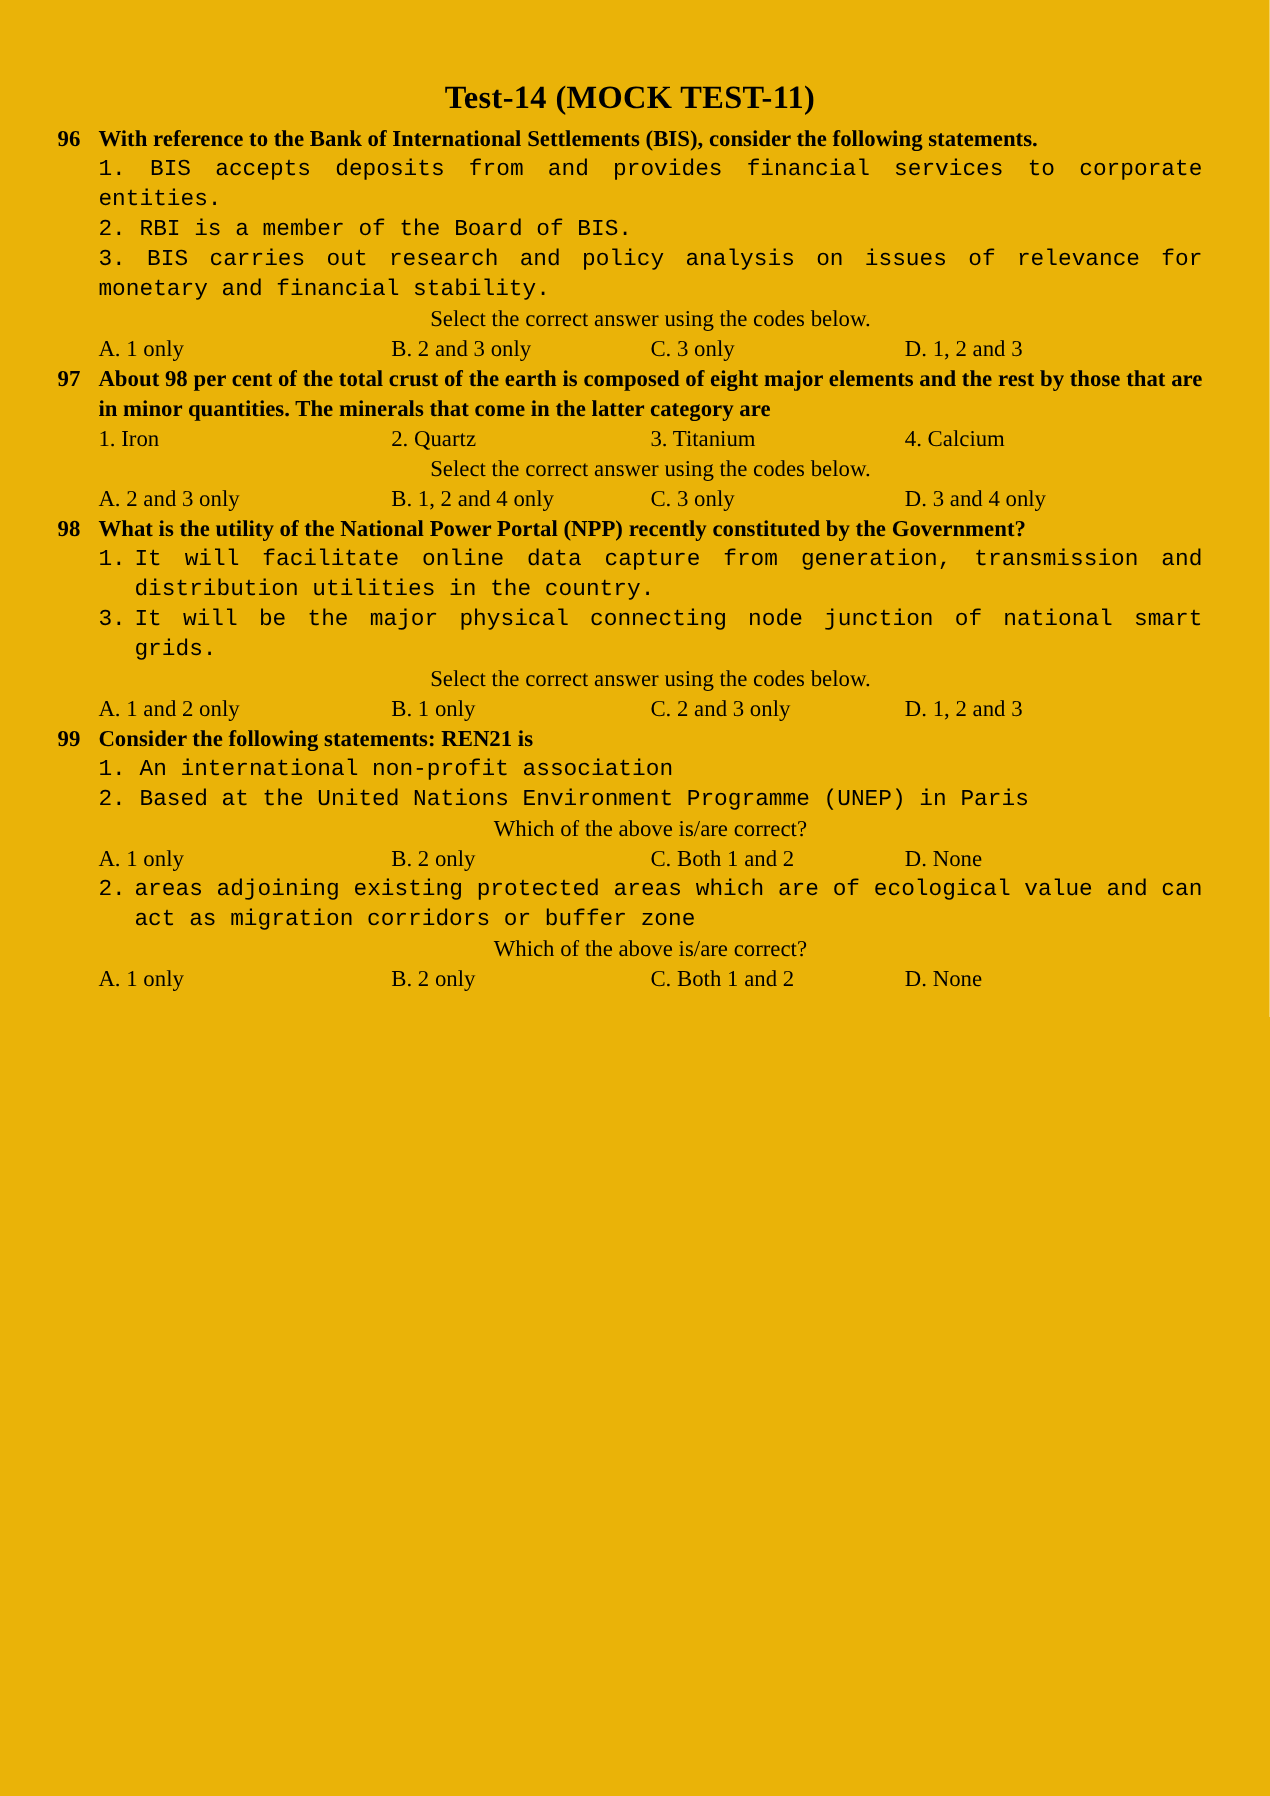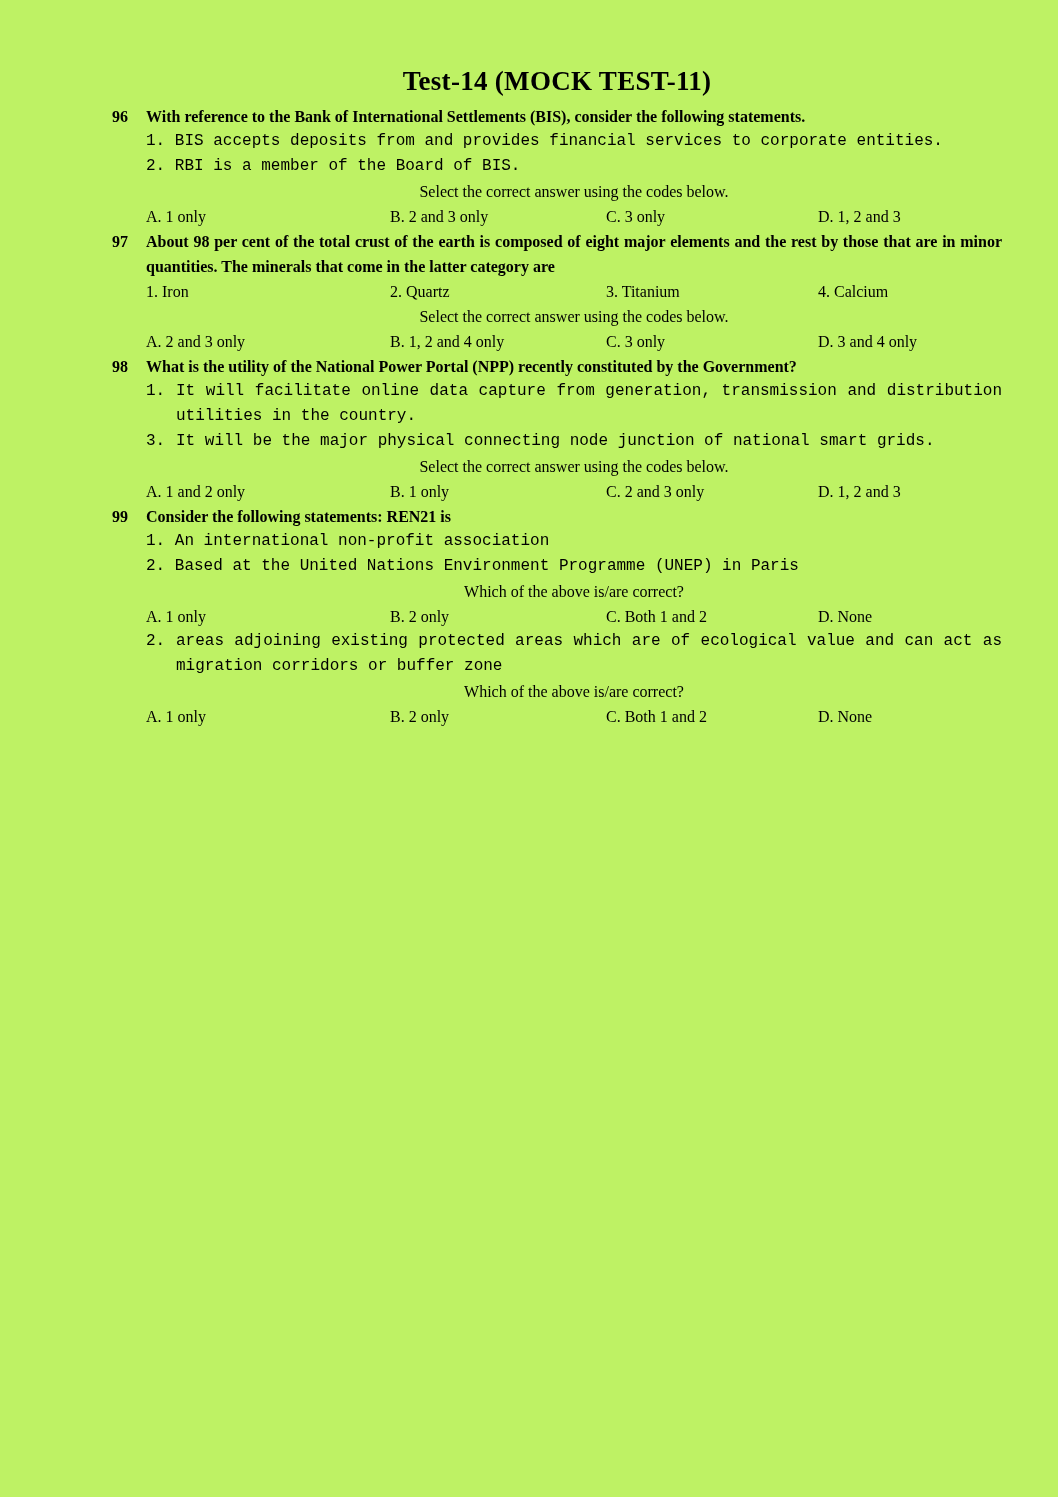--- a/index.html
+++ b/index.html
@@ -8,34 +8,34 @@
     height: 1497px;
     background: #ffffff;
     color: #000000;
     font-family: "Liberation Serif", serif;
     overflow: hidden;
   }
   .page {
     box-sizing: border-box;
     width: 1058px;
     height: 1497px;
-    padding: 64px 56px 0 112px;
-    background: #bef264;
+    padding: 64px 56px 0 48px;
+    background: #eab308;
   }
   .doc-title {
     text-align: center;
     font-weight: bold;
     font-size: 27px;
     line-height: 34px;
     letter-spacing: 0.3px;
     margin-bottom: 6px;
   }
   .question {
     padding-left: 34px;          
-    font-size: 16px;
+    font-size: 19px;
     line-height: 25px;
   }
   .q-header {
     font-weight: bold;
     text-align: justify;
     text-indent: -34px;          
   }
   .q-num {
     display: inline-block;
     min-width: 34px;
@@ -63,20 +63,21 @@
 <body>
 
 <div class="page">
 
   <div class="doc-title">Test-14 (MOCK TEST-11)</div>
 
   <div class="question">
     <div class="q-header"><span class="q-num">96</span><span>With reference to the Bank of International Settlements (BIS), consider the following statements.</span></div>
     <div class="stmt"><span>1.</span> <span>BIS accepts deposits from and provides financial services to corporate entities.</span></div>
     <div class="stmt"><span>2.</span> <span>RBI is a member of the Board of BIS.</span></div>
+    <div class="stmt"><span>3.</span> <span>BIS carries out research and policy analysis on issues of relevance for monetary and financial stability.</span></div>
     <div class="prompt">Select the correct answer using the codes below.</div>
     <div class="row4">
       <span>A. 1 only</span>
       <span>B. 2 and 3 only</span>
       <span>C. 3 only</span>
       <span>D. 1, 2 and 3</span>
     </div>
   </div>
 
   <div class="question">

